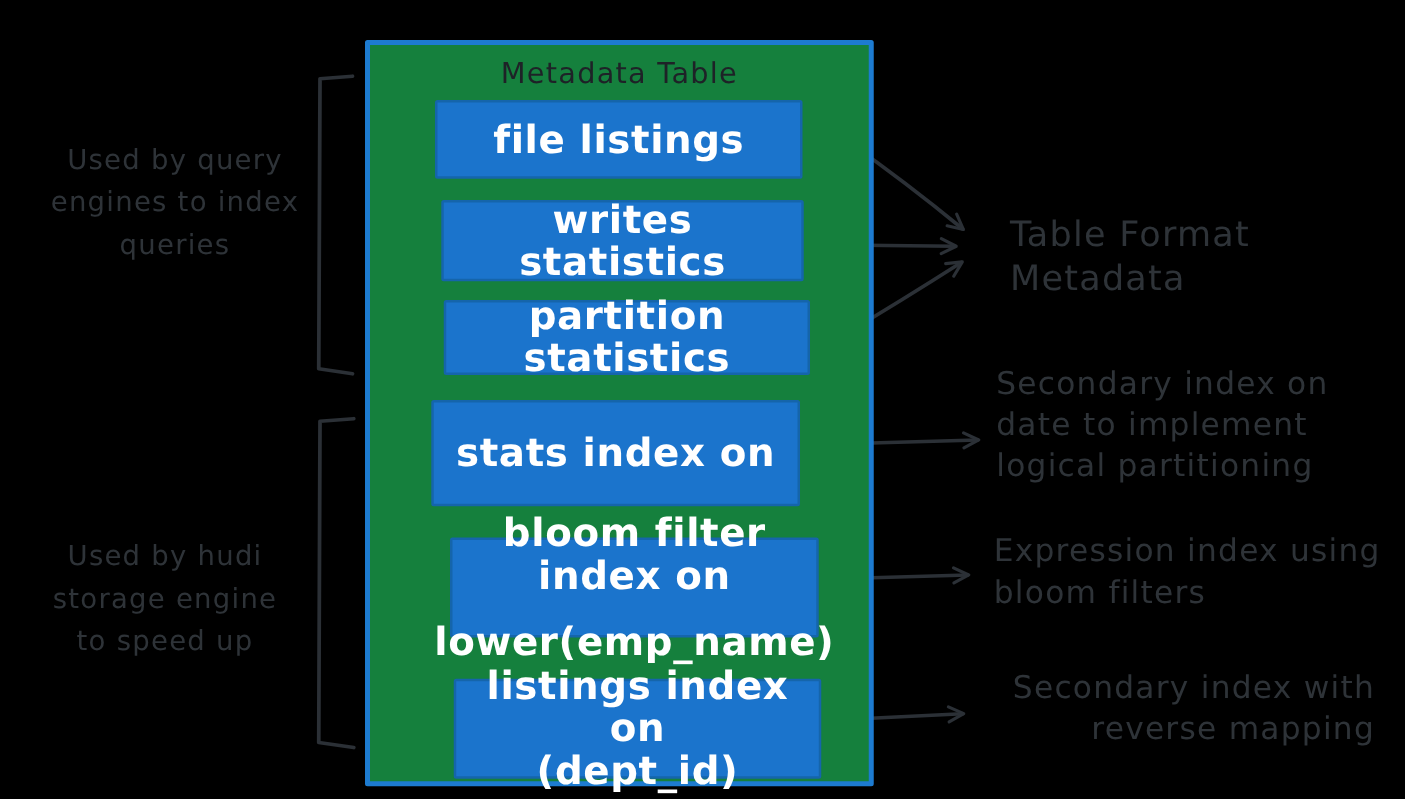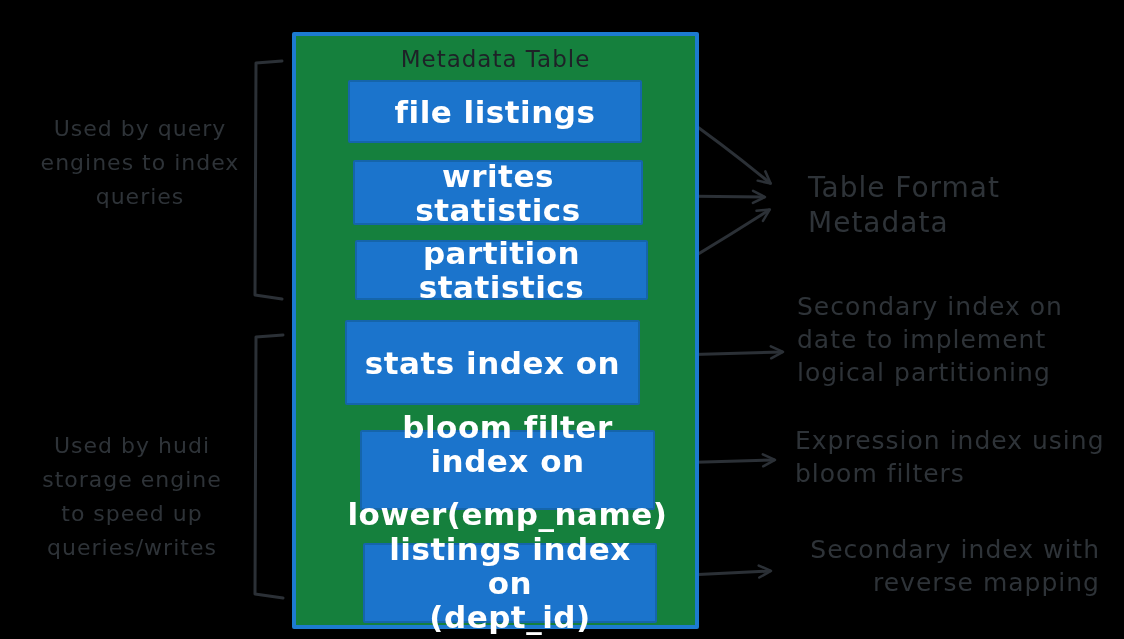--- a/index.html
+++ b/index.html
@@ -112,21 +112,20 @@
   <div class="note left-note ln1">
     <span class="line">Used by query</span>
     <span class="line">engines to index</span>
     <span class="line">queries</span>
   </div>
 
   <div class="note left-note ln2">
     <span class="line">Used by hudi</span>
     <span class="line">storage engine</span>
     <span class="line">to speed up</span>
-    <span class="line">queries/writes</span>
   </div>
 
   <div class="note right-note rn0">
     <span class="line">Table Format</span>
     <span class="line">Metadata</span>
   </div>
 
   <div class="note right-note rn1">
     <span class="line">Secondary index on</span>
     <span class="line">date to implement</span>

